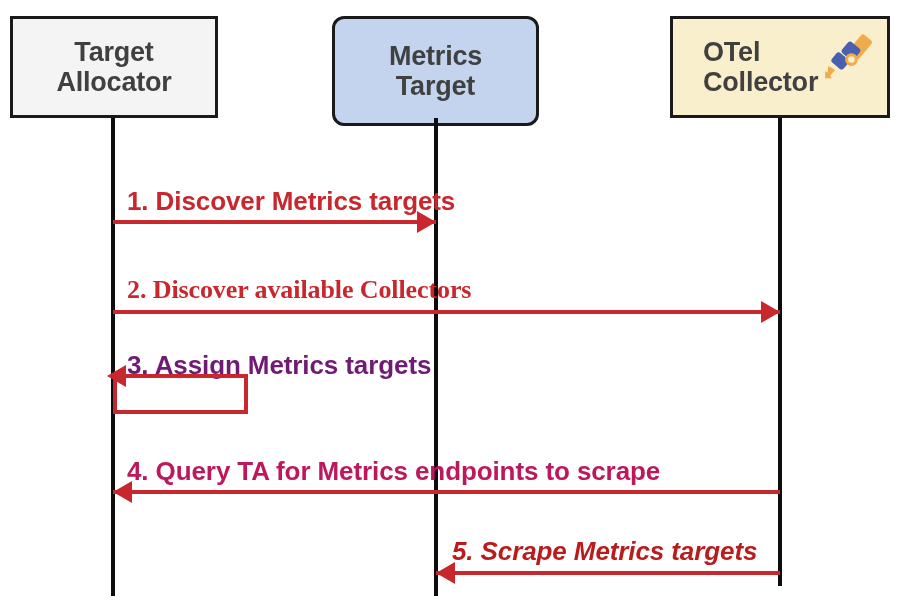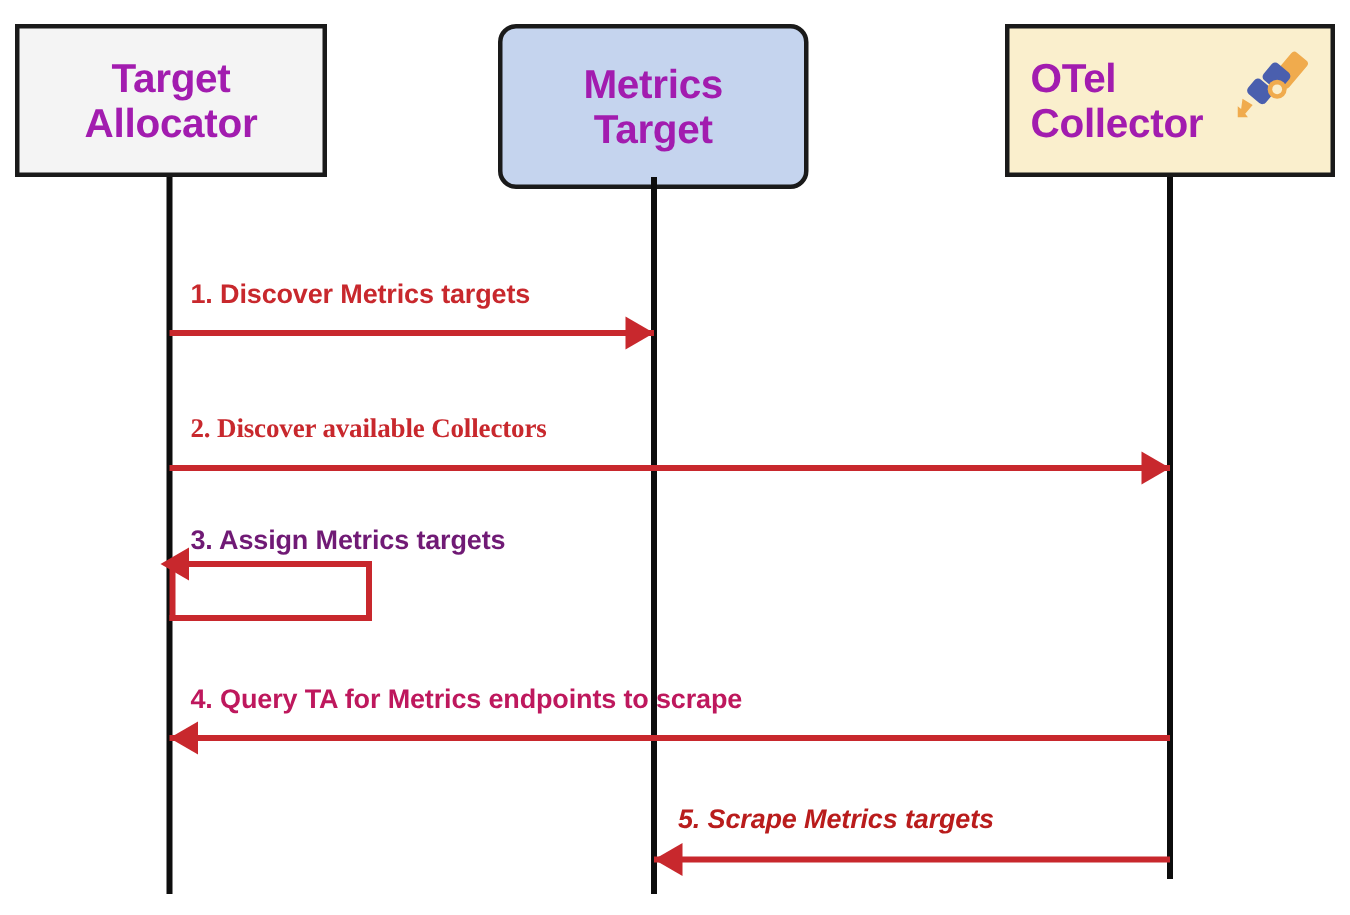--- a/index.html
+++ b/index.html
@@ -22,30 +22,30 @@
     position: absolute;
     box-sizing: border-box;
     border: 3px solid #1a1a1a;
     display: flex;
     align-items: center;
     justify-content: center;
     text-align: center;
     font-weight: bold;
     font-size: 27px;
     line-height: 1.12;
-    color: #a21caf;
+    color: #404040;
     letter-spacing: -0.2px;
   }
   .participant-label {
     white-space: pre-line;
   }
   .box-with-icon {
     flex-direction: row;
     gap: 6px;
-    padding-left: 14px;
+    padding-left: 30px;
     justify-content: flex-start;
   }
   .box-with-icon .participant-label {
     text-align: left;
   }
   .otel-icon {
     position: absolute;
     right: 12px;
     top: 12px;
     width: 58px;
@@ -57,21 +57,21 @@
     background: #0d0d0d;
   }
   .msg-line {
     position: absolute;
     height: 4px;
     background: #c8282d;
   }
   .msg-label {
     position: absolute;
     font-weight: bold;
-    font-size: 18px;
+    font-size: 26px;
     color: #c8282d;
     white-space: nowrap;
     letter-spacing: -0.1px;
   }
   .arrowhead {
     position: absolute;
     width: 0;
     height: 0;
     border-top: 11px solid transparent;
     border-bottom: 11px solid transparent;

